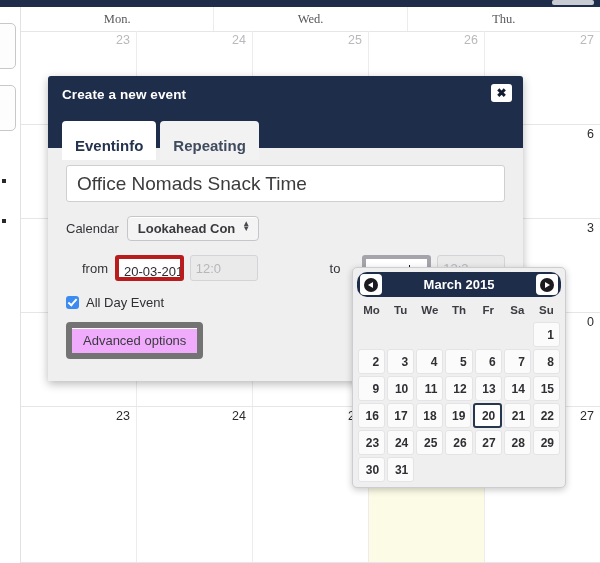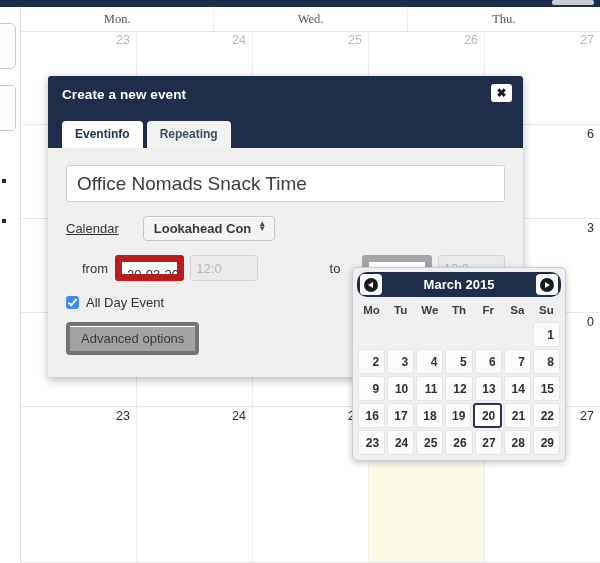--- a/index.html
+++ b/index.html
@@ -148,23 +148,23 @@
   }
   #modal-tabs {
     position: relative;
     height: 27px;
     background: #1e2d4a;
     padding-left: 14px;
     box-sizing: border-box;
   }
   .tab {
     display: inline-block;
-    font-size: 12px;
+    font-size: 15px;
     font-weight: bold;
-    padding: 6px 13px 7px 13px;
+    padding: 18px 13px 7px 13px;
     border-radius: 4px 4px 0 0;
     cursor: pointer;
     line-height: 14px;
     box-sizing: border-box;
     vertical-align: bottom;
   }
   .tab.active {
     background: #ffffff;
     color: #24344f;
   }
@@ -194,22 +194,21 @@
   }
 
   .form-row {
     margin-top: 14px;
     display: flex;
     align-items: center;
   }
   .form-label {
     font-size: 13px;
     color: #333338;
-    margin-right: 24px;
-    text-decoration: underline;
+    margin-right: 8px;
   }
   .select-box {
     display: inline-flex;
     align-items: flex-start;
     background: #f4f4f5;
     border: 1px solid #c6c6ca;
     border-radius: 4px;
     padding: 4px 8px 4px 10px;
     font-size: 13px;
     font-weight: bold;
@@ -238,21 +237,21 @@
     margin-right: 7px;
     margin-left: 16px;
   }
   .date-input {
     width: 79px;
     height: 26px;
     box-sizing: border-box;
     font-size: 13px;
     color: #2c2c30;
     padding: 2px 5px;
-    border: 7px solid #b91c1c;
+    border: 4px solid #b91c1c;
     border-radius: 3px;
     background: #ffffff;
     font-family: "Liberation Sans", sans-serif;
     outline: none;
     overflow: hidden;
     white-space: nowrap;
     line-height: 22px;
   }
   .date-input.focused {
     border-color: #a4a4aa;
@@ -304,22 +303,22 @@
     width: 3px; height: 7px;
     border: solid #ffffff;
     border-width: 0 2px 2px 0;
     transform: rotate(42deg);
   }
   #allday-label { font-size: 13px; color: #303034; }
 
   #advanced-options {
     margin-top: 12px;
     display: inline-block;
-    background: #a3a3a3;
-    border: 4px solid #737373;
+    background: #f0abfc;
+    border: 6px solid #737373;
     border-radius: 4px;
     padding: 5px 11px;
     font-size: 13px;
     color: #3a3a3e;
     cursor: pointer;
     box-shadow: inset 0 1px 0 #ffffff;
   }
 
   
   #datepicker {
@@ -616,14 +615,23 @@
       </div>
       <div class="dp-week">
         <div class="dp-day">23</div>
         <div class="dp-day">24</div>
         <div class="dp-day">25</div>
         <div class="dp-day">26</div>
         <div class="dp-day">27</div>
         <div class="dp-day">28</div>
         <div class="dp-day">29</div>
       </div>
+      <div class="dp-week">
+        <div class="dp-day">30</div>
+        <div class="dp-day">31</div>
+        <div class="dp-day empty"></div>
+        <div class="dp-day empty"></div>
+        <div class="dp-day empty"></div>
+        <div class="dp-day empty"></div>
+        <div class="dp-day empty"></div>
+      </div>
     </div>
 </div>
 
 </body></html>

